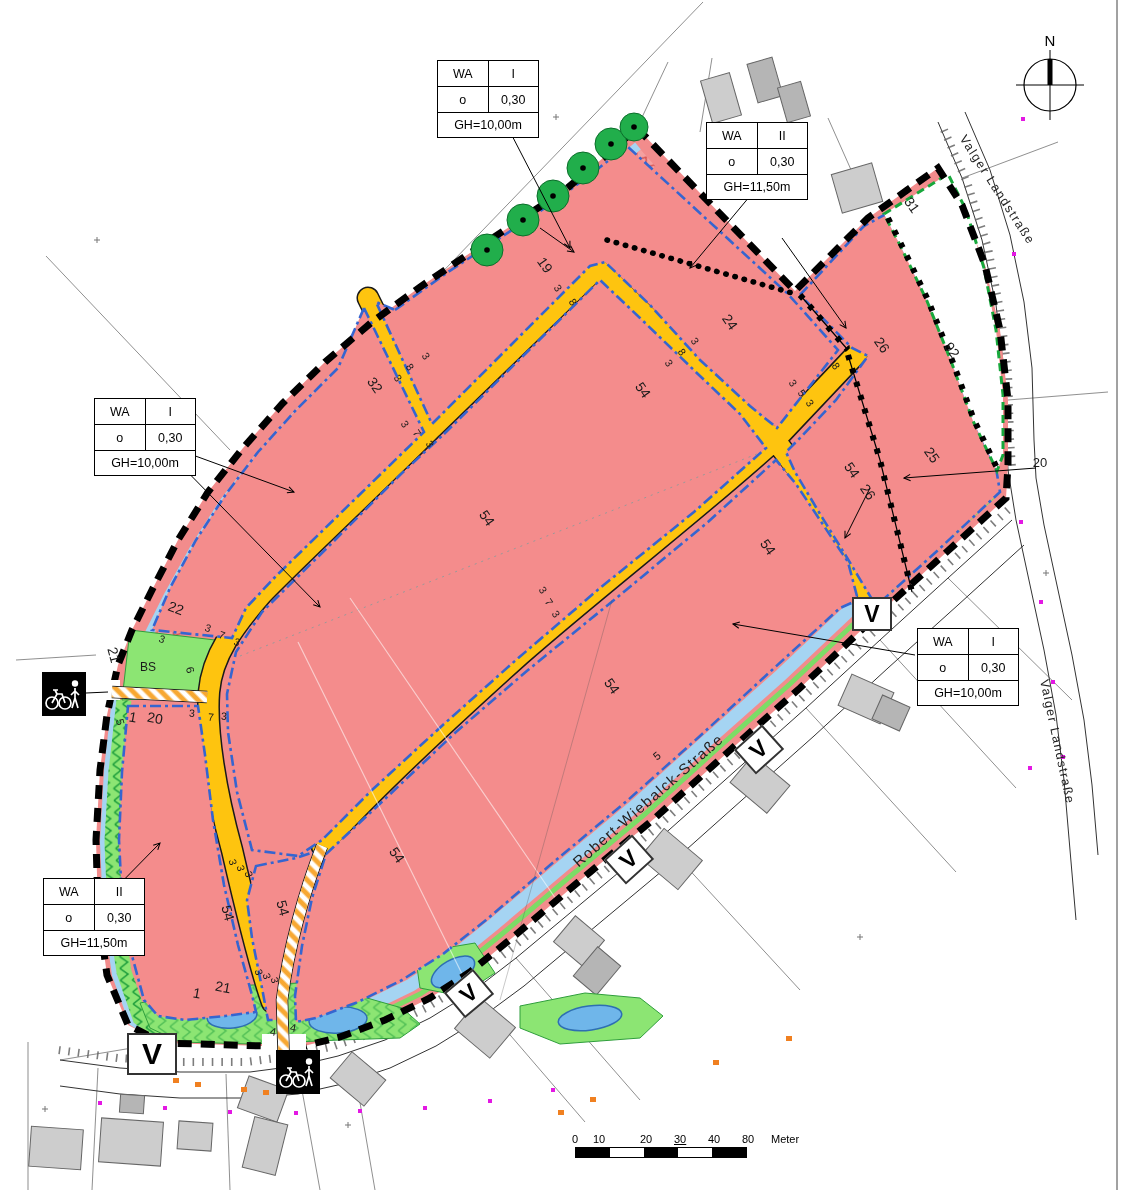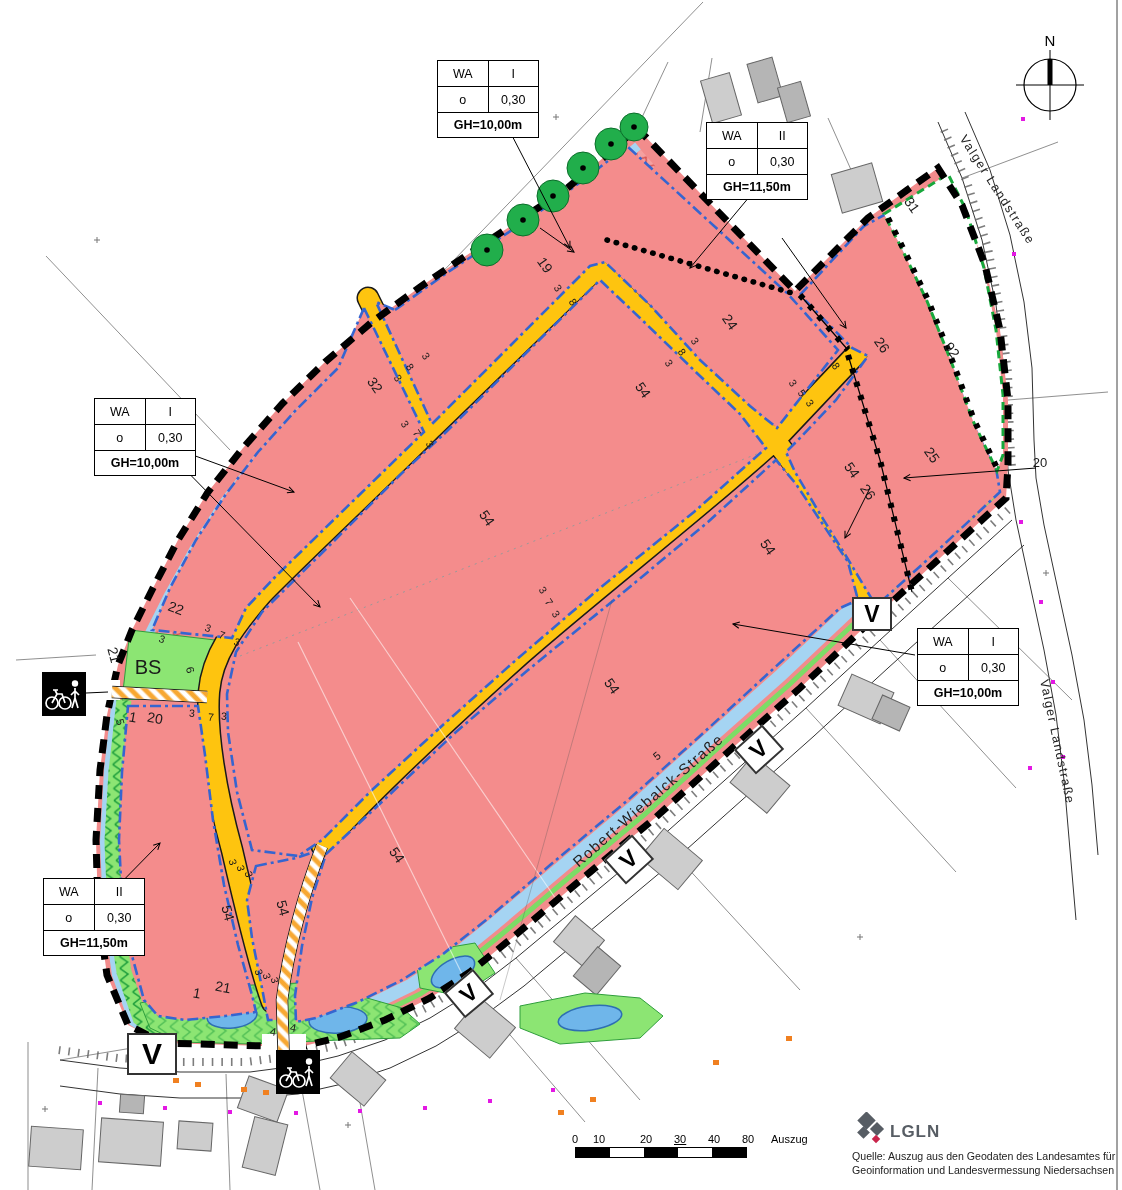--- a/index.html
+++ b/index.html
@@ -5,21 +5,21 @@
   html,body{margin:0;padding:0;background:#fff;}
   #stage{position:relative;width:1122px;height:1190px;overflow:hidden;background:#fff;
          font-family:"Liberation Sans", sans-serif;}
   #basemap{position:absolute;left:0;top:0;}
   .mlabel{position:absolute;white-space:nowrap;color:#1a1a1a;
           transform:translate(-50%,-50%);line-height:1;}
   .street{color:#222;letter-spacing:1.5px;}
   .wabox{position:absolute;width:100px;background:#fff;border:1px solid #000;
          font-size:12.5px;color:#000;box-shadow:none;}
   .wabox .row{display:flex;border-bottom:1px solid #000;height:25px;}
-  .wabox .row:last-child{border-bottom:none;height:24px;font-weight:bold;}
+  .wabox .row:last-child{border-bottom:none;height:24px;}
   .wabox .cell{flex:1;display:flex;align-items:center;justify-content:center;}
   .wabox .cell.l{border-right:1px solid #000;}
   .vmark{position:absolute;background:#fff;border:2px solid #333;color:#000;
          font-weight:bold;display:flex;align-items:center;justify-content:center;}
   #scalebar{position:absolute;left:575px;top:1133px;width:230px;height:30px;font-size:11px;color:#000;}
   #scalebar .tick{position:absolute;top:0;}
   #scalebar .unit{position:absolute;top:0;left:196px;}
   #sbar{position:absolute;left:0px;top:14px;width:170px;height:9px;border:1px solid #000;display:flex;}
   #sbar .seg{flex:1;}
   #sbar .seg.b{background:#000;} #sbar .seg.w{background:#fff;}
@@ -292,45 +292,30 @@
 
 <div id="scalebar">
   <div id="ticks">
         <span class="tick" style="left: -3px;">0</span>
         <span class="tick" style="left: 18px;">10</span>
         <span class="tick" style="left: 65px;">20</span>
         <span class="tick" style="left: 99px; text-decoration: underline;">30</span>
         <span class="tick" style="left: 133px;">40</span>
         <span class="tick" style="left: 167px;">80</span>
       </div>
-  <span class="unit">Auszug</span>
+  <span class="unit">Meter</span>
   <div id="sbar">
     <div class="seg b"></div>
         <div class="seg w"></div>
     <div class="seg b"></div>
         <div class="seg w"></div>
     <div class="seg b"></div>
   </div>
 </div>
 
-<div id="attrib">
-  <div id="lglnrow">
-    <svg width="40" height="34" viewBox="0 0 40 34">
-      <rect x="8" y="2" width="13" height="13" fill="#575D64" transform="rotate(45 14.5 8.5)"></rect>
-      <rect x="20" y="12" width="10" height="10" fill="#575D64" transform="rotate(45 25 17)"></rect>
-      <rect x="7" y="16" width="9" height="9" fill="#575D64" transform="rotate(45 11.5 20.5)"></rect>
-      <rect x="21" y="24" width="6" height="6" fill="#C9244B" transform="rotate(45 24 27)"></rect>
-    </svg>
-    <span id="lgln-name">LGLN</span>
-  </div>
-  <div class="src">
-    <div>Quelle: Auszug aus den Geodaten des Landesamtes für</div>
-    <div>Geoinformation und Landesvermessung Niedersachsen</div>
-  </div>
-</div>
 
 <div id="labels-layer">
       <span class="mlabel" style="left: 545px; top: 265px; font-size: 14px; transform: translate(-50%, -50%) rotate(55deg);">19</span>
       <span class="mlabel" style="left: 375px; top: 385px; font-size: 14px; transform: translate(-50%, -50%) rotate(55deg);">32</span>
       <span class="mlabel" style="left: 176px; top: 608px; font-size: 14px; transform: translate(-50%, -50%) rotate(20deg);">22</span>
       <span class="mlabel" style="left: 730px; top: 322px; font-size: 14px; transform: translate(-50%, -50%) rotate(55deg);">24</span>
       <span class="mlabel" style="left: 643px; top: 390px; font-size: 14px; transform: translate(-50%, -50%) rotate(55deg);">54</span>
       <span class="mlabel" style="left: 487px; top: 518px; font-size: 14px; transform: translate(-50%, -50%) rotate(55deg);">54</span>
       <span class="mlabel" style="left: 852px; top: 470px; font-size: 14px; transform: translate(-50%, -50%) rotate(55deg);">54</span>
       <span class="mlabel" style="left: 768px; top: 547px; font-size: 14px; transform: translate(-50%, -50%) rotate(55deg);">54</span>
@@ -339,21 +324,21 @@
       <span class="mlabel" style="left: 228px; top: 913px; font-size: 14px; transform: translate(-50%, -50%) rotate(75deg);">54</span>
       <span class="mlabel" style="left: 283px; top: 908px; font-size: 14px; transform: translate(-50%, -50%) rotate(75deg);">54</span>
       <span class="mlabel" style="left: 882px; top: 345px; font-size: 14px; transform: translate(-50%, -50%) rotate(55deg);">26</span>
       <span class="mlabel" style="left: 868px; top: 492px; font-size: 14px; transform: translate(-50%, -50%) rotate(55deg);">26</span>
       <span class="mlabel" style="left: 932px; top: 455px; font-size: 14px; transform: translate(-50%, -50%) rotate(55deg);">25</span>
       <span class="mlabel" style="left: 952px; top: 350px; font-size: 14px; transform: translate(-50%, -50%) rotate(55deg);">92</span>
       <span class="mlabel" style="left: 912px; top: 205px; font-size: 14px; transform: translate(-50%, -50%) rotate(55deg);">31</span>
       <span class="mlabel" style="left: 155px; top: 718px; font-size: 14px; transform: translate(-50%, -50%) rotate(10deg);">20</span>
       <span class="mlabel" style="left: 133px; top: 717px; font-size: 14px; transform: translate(-50%, -50%) rotate(10deg);">1</span>
       <span class="mlabel" style="left: 114px; top: 655px; font-size: 14px; transform: translate(-50%, -50%) rotate(75deg);">21</span>
-      <span class="mlabel" style="left: 148px; top: 667px; font-size: 20px; transform: translate(-50%, -50%) rotate(0deg);">BS</span>
+      <span class="mlabel" style="left: 148px; top: 667px; font-size: 12px; transform: translate(-50%, -50%) rotate(0deg);">BS</span>
       <span class="mlabel" style="left: 190px; top: 670px; font-size: 11px; transform: translate(-50%, -50%) rotate(75deg);">6</span>
       <span class="mlabel" style="left: 223px; top: 987px; font-size: 14px; transform: translate(-50%, -50%) rotate(10deg);">21</span>
       <span class="mlabel" style="left: 197px; top: 993px; font-size: 14px; transform: translate(-50%, -50%) rotate(10deg);">1</span>
       <span class="mlabel" style="left: 1040px; top: 462px; font-size: 13px; transform: translate(-50%, -50%) rotate(0deg);">20</span>
       <span class="mlabel" style="left: 120px; top: 722px; font-size: 11px; transform: translate(-50%, -50%) rotate(75deg);">5</span>
       <span class="mlabel" style="left: 657px; top: 756px; font-size: 11px; transform: translate(-50%, -50%) rotate(-40deg);">5</span>
       <span class="mlabel" style="left: 398px; top: 378px; font-size: 10.5px; transform: translate(-50%, -50%) rotate(55deg);">3</span>
       <span class="mlabel" style="left: 410px; top: 367px; font-size: 10.5px; transform: translate(-50%, -50%) rotate(55deg);">8</span>
       <span class="mlabel" style="left: 426px; top: 356px; font-size: 10.5px; transform: translate(-50%, -50%) rotate(55deg);">3</span>
       <span class="mlabel" style="left: 405px; top: 424px; font-size: 10.5px; transform: translate(-50%, -50%) rotate(55deg);">3</span>

